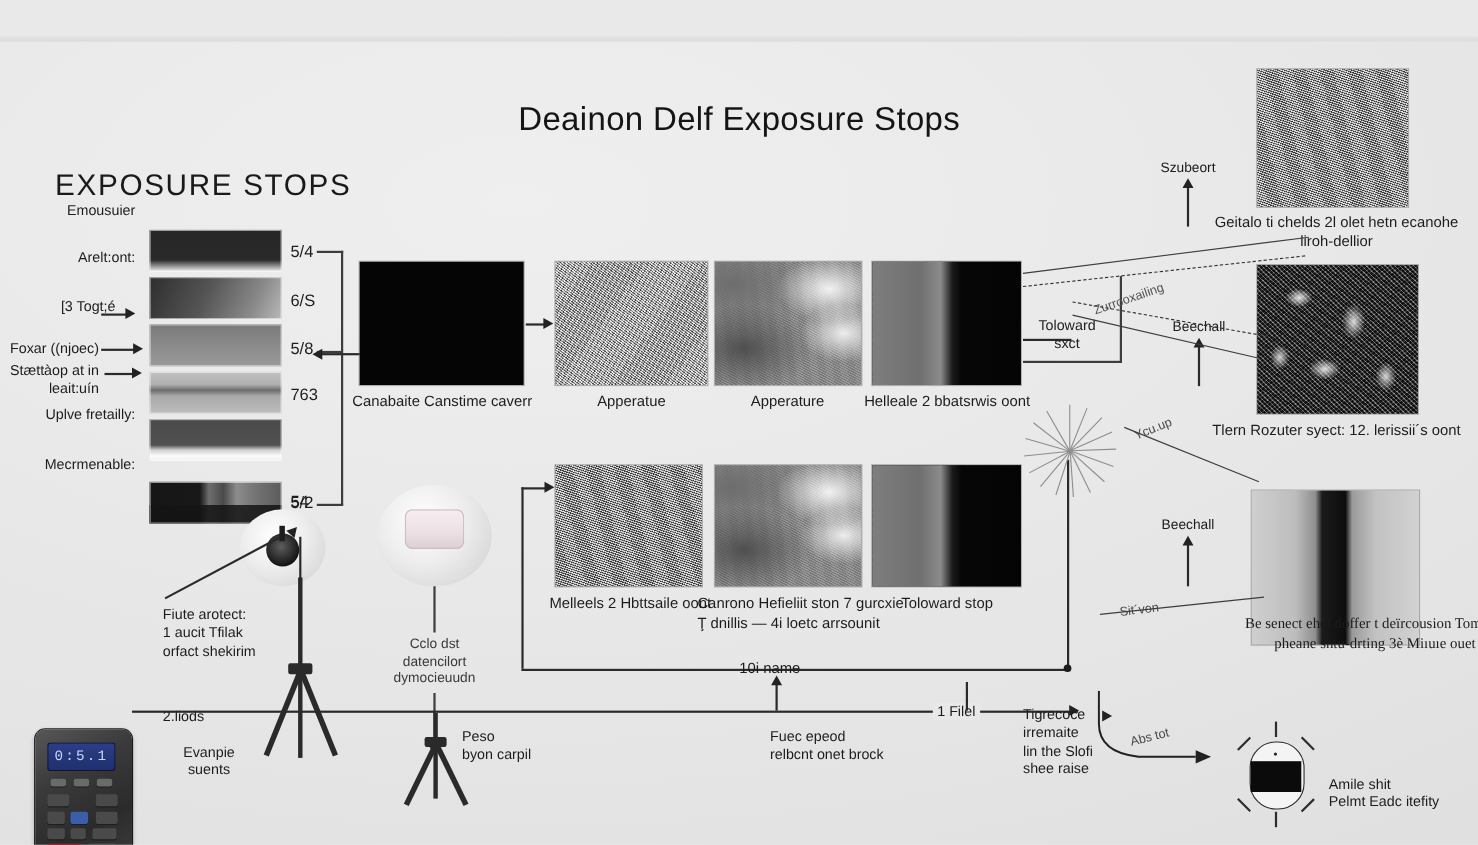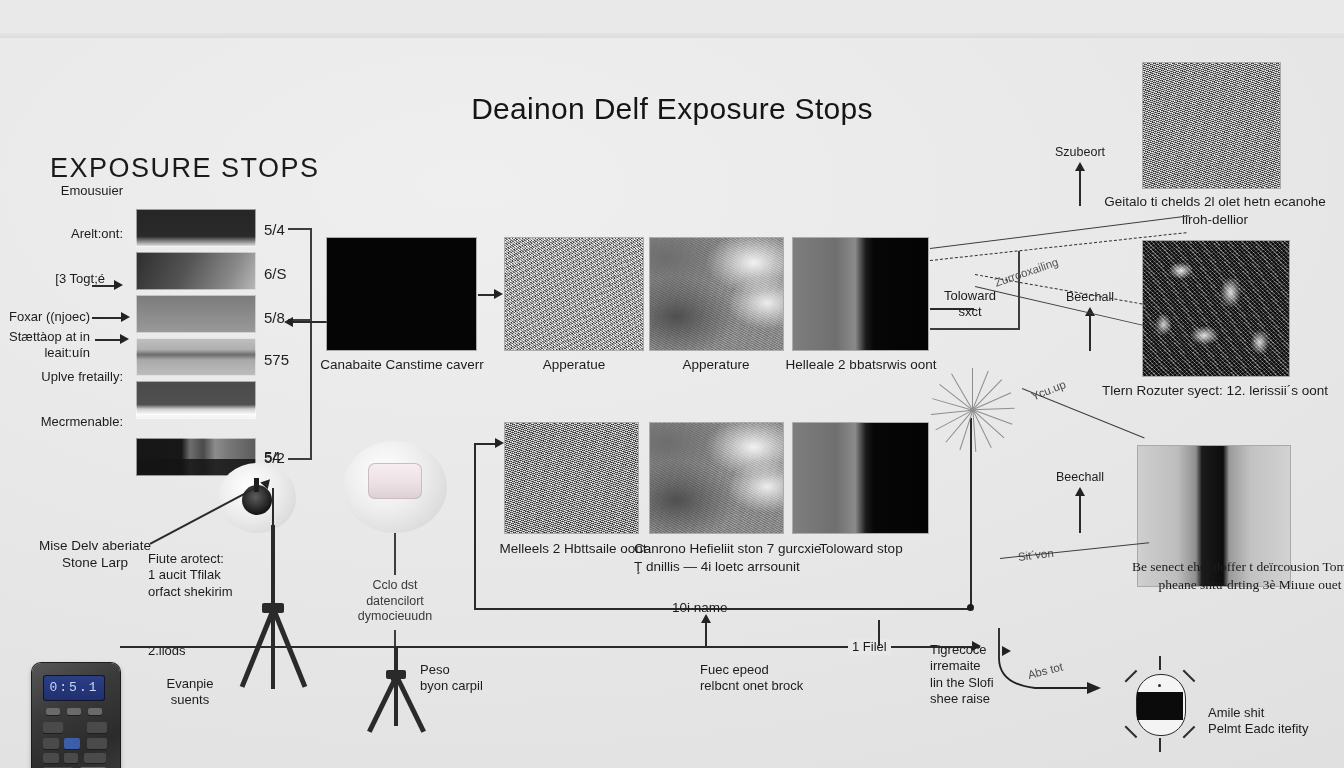--- a/index.html
+++ b/index.html
@@ -193,21 +193,21 @@
     <div class="strip strip-frame s0"></div>
     <div class="strip strip-frame s1"></div>
     <div class="strip strip-frame s2"></div>
     <div class="strip strip-frame s3"></div>
     <div class="strip strip-frame s4"></div>
     <div class="strip strip-frame s5"></div>
 
     <div class="lbl scale-num" style="left:264px;top:183px;">5/4</div>
     <div class="lbl scale-num" style="left:264px;top:227px;">6/S</div>
     <div class="lbl scale-num" style="left:264px;top:271px;">5/8</div>
-    <div class="lbl scale-num" style="left:264px;top:313px;">575</div>
+    <div class="lbl scale-num" style="left:264px;top:313px;">763</div>
     <div class="lbl scale-num" style="left:264px;top:363px;margin-top:48px;">5/2</div>
     <div class="lbl scale-num" style="left:264px;top:410px;">54</div>
 
     <div class="ln ln-h ln-thin" style="left:288px;top:190px;width:24px;"></div>
     <div class="ln ln-v ln-thin" style="left:310px;top:190px;height:231px;"></div>
     <div class="ln ln-h ln-thin" style="left:288px;top:420px;width:24px;"></div>
     <div class="ln ln-h ln-thin" style="left:288px;top:281px;width:22px;"></div>
 
     <div class="ln ln-h" style="left:288px;top:283px;width:40px;"></div>
     <div class="arrowhead ar-left" style="left:284px;top:279px;"></div>
@@ -311,22 +311,20 @@
 
     <div class="softbox" style="left:343px;top:403px;width:104px;height:92px;"></div>
     <div style="position:absolute;left:368px;top:425px;width:54px;height:36px;border-radius:7px;background:linear-gradient(180deg,#f7eef1 0%,#ecdfe4 60%,#dccfd4 100%);box-shadow:0 0 0 1px #c9bcc2 inset;"></div>
     <div class="lbl ctr" style="left:330px;top:540px;width:130px;font-size:12.5px;color:#3a3a3a;">Cclo dst
 datencilort
 dymocieuudn</div>
     <div class="ln ln-v ln-thin" style="left:394px;top:495px;height:42px;"></div>
     <div class="ln ln-v ln-thin" style="left:394px;top:592px;height:52px;"></div>
     <div class="arrowhead ar-down" style="left:390px;top:640px;"></div>
 
-    <div class="lbl ctr" style="left:10px;top:500px;width:170px;font-size:13.5px;">Mise Delv aberiate
-Stone Larp</div>
     <div class="meter">
       <div class="meter-screen">
         <div class="meter-screen-txt">0:5.1</div>
       </div>
       <div class="meter-key grey" style="left:14px;top:45px;width:14px;height:7px;"></div>
       <div class="meter-key grey" style="left:35px;top:45px;width:14px;height:7px;"></div>
       <div class="meter-key grey" style="left:56px;top:45px;width:14px;height:7px;"></div>
       <div class="meter-key" style="left:11px;top:59px;width:20px;height:11px;"></div>
       <div class="meter-key" style="left:55px;top:59px;width:20px;height:11px;"></div>
       <div class="meter-key" style="left:11px;top:75px;width:16px;height:11px;"></div>

